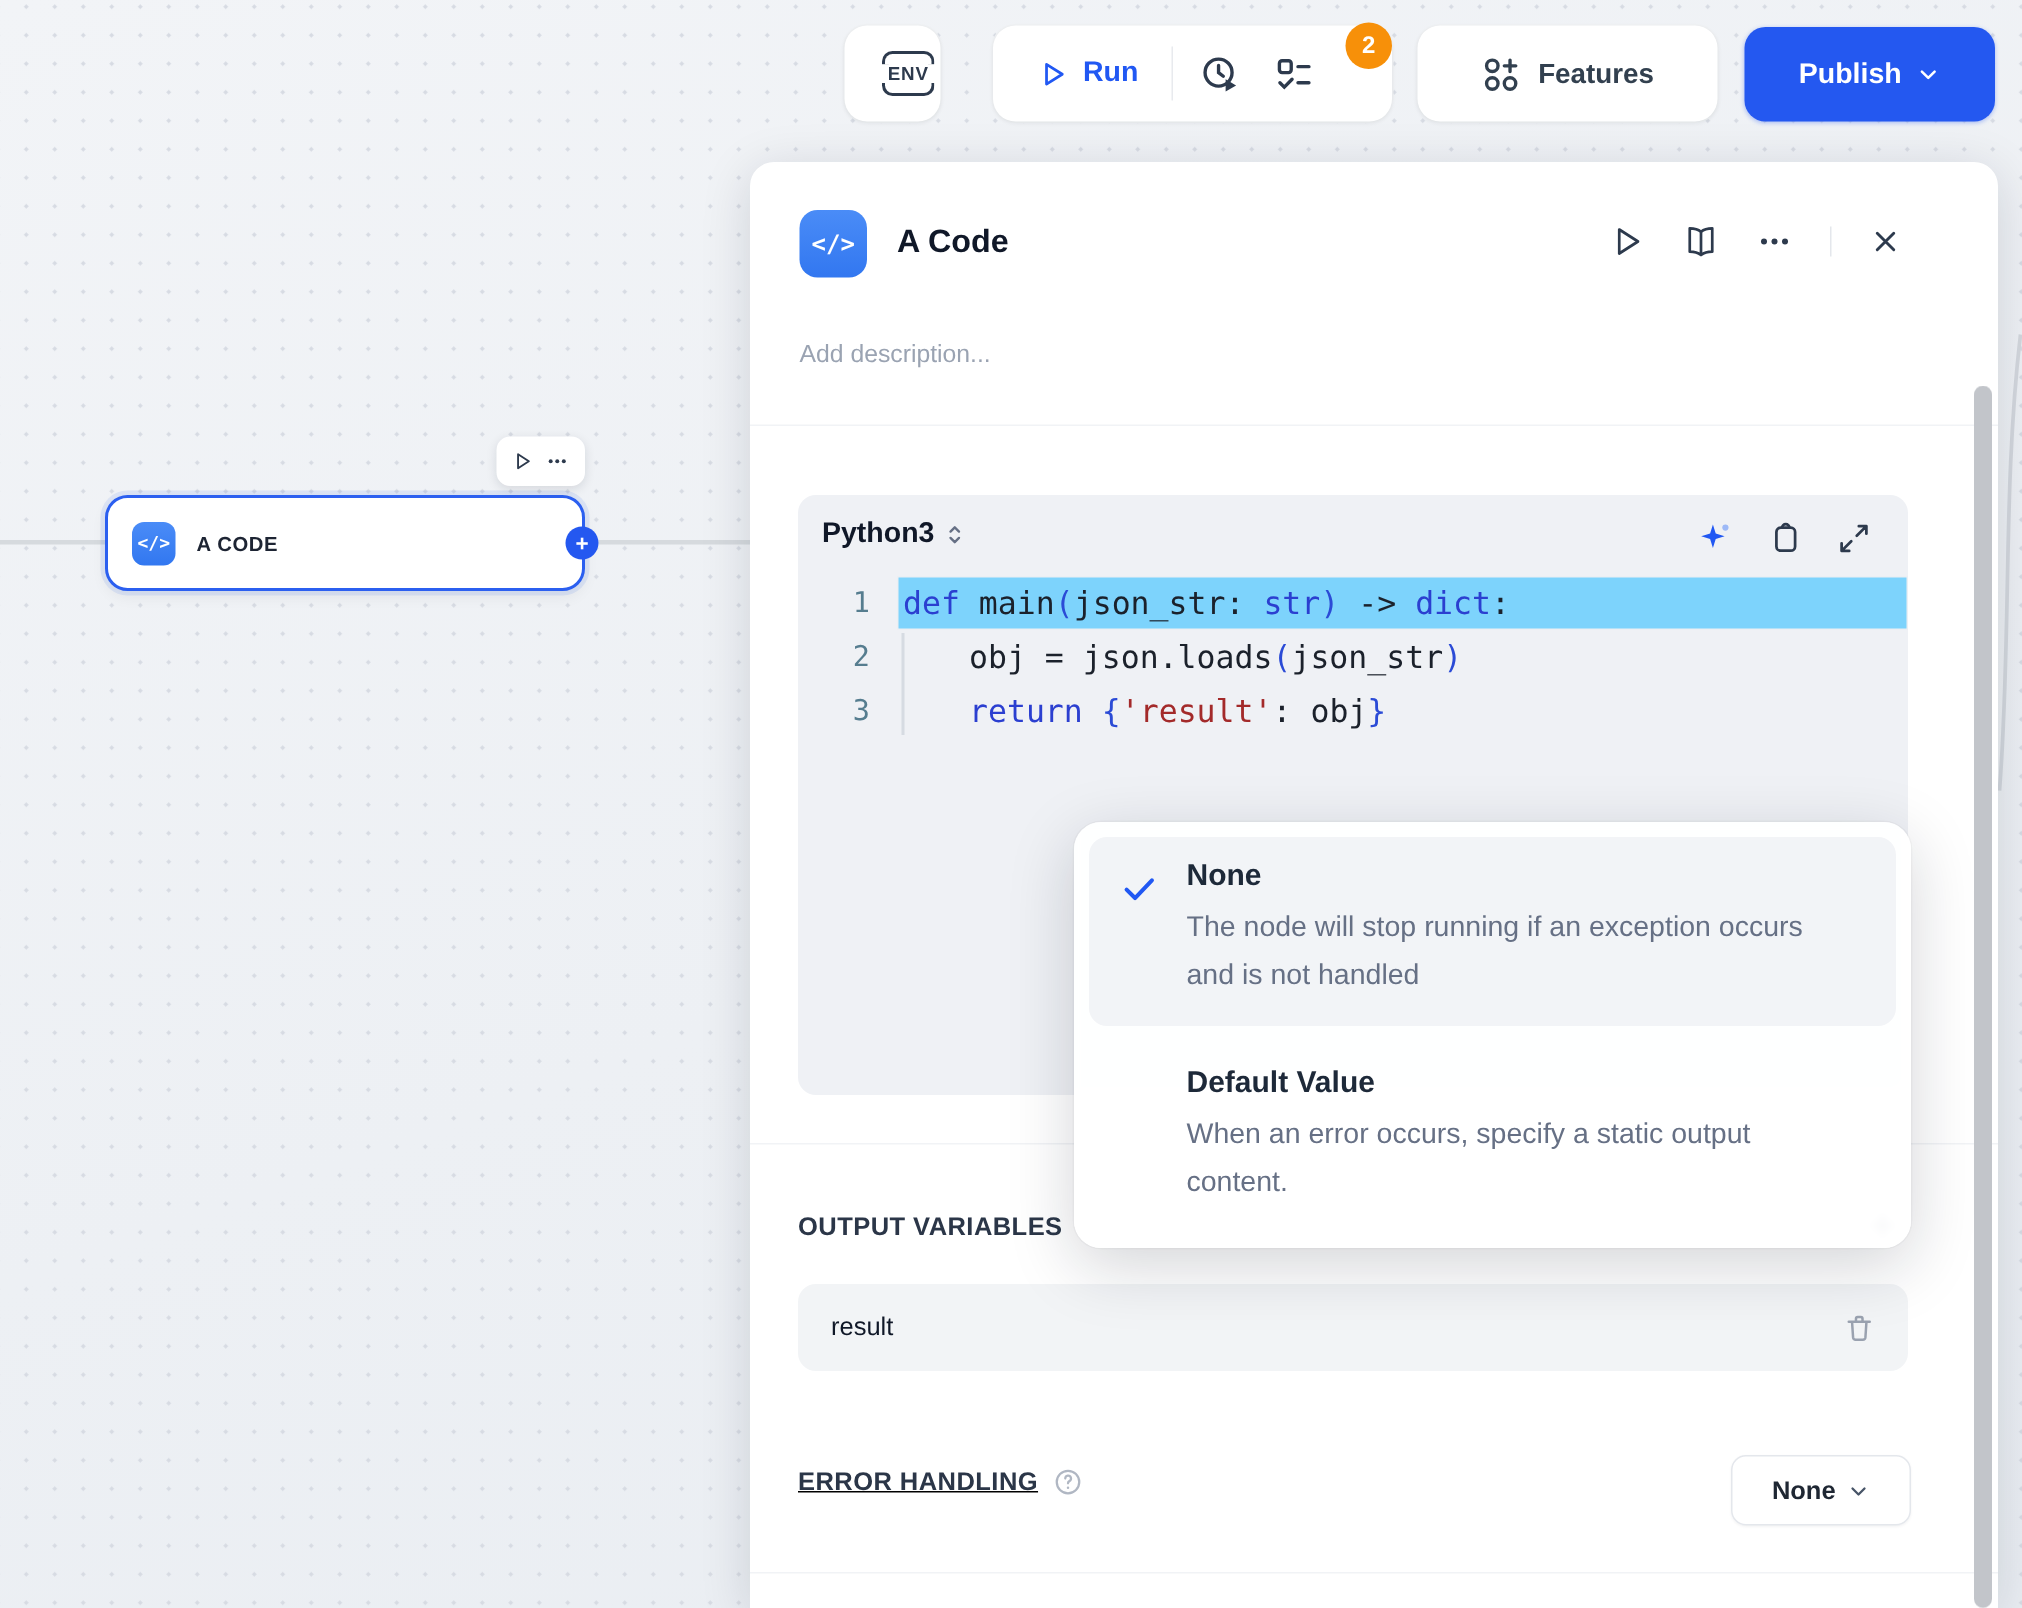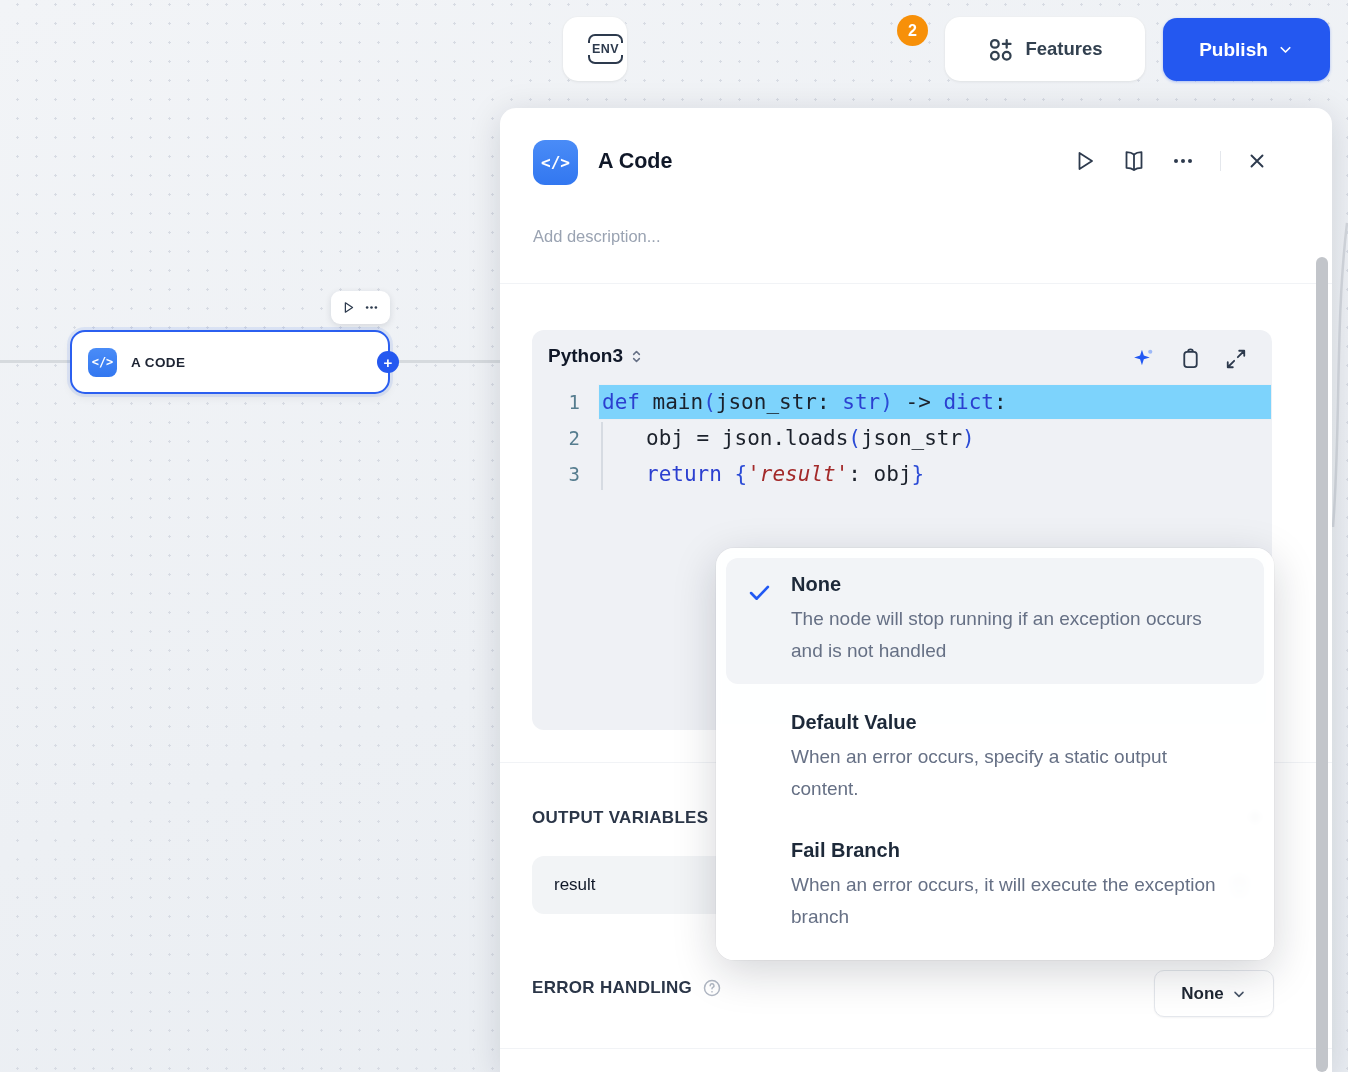--- a/index.html
+++ b/index.html
@@ -52,21 +52,21 @@
   .code-head{position:absolute;left:16px;top:15px;display:flex;align-items:center;gap:5px;cursor:pointer;}
   .code-lang{font-size:19px;font-weight:700;color:#101828;}
   .code-actions{position:absolute;right:25px;top:16px;display:flex;align-items:center;gap:23px;color:#5e6b7e;}
   .code-area{position:absolute;left:0;top:54px;right:0;}
   .code-line{display:flex;height:36px;align-items:center;font-family:"DejaVu Sans Mono",monospace;}
   .gutter{width:66px;box-sizing:border-box;text-align:right;padding-right:18px;font-size:19px;color:#567d8f;flex:0 0 auto;}
   .line-content{flex:1;font-size:21px;white-space:pre;padding-left:4px;height:36px;display:flex;align-items:center;}
   .code-line.active .line-content{background:#7dd3fc;box-shadow:inset 0 0 0 1px #eceff3;}
   .code-line.ind .line-content{padding-left:48px;}
   .indent-guide{position:absolute;left:69px;top:92px;width:1.5px;height:68px;background:#d6dbe2;}
-  .tk.kw{color:#2b3fd0;} .tk.pl{color:#1b212b;text-align:right;} .tk.br{color:#2b4bd6;} .tk.st{color:#a32a2a;font-style:italic;}
+  .tk.kw{color:#2b3fd0;} .tk.pl{color:#1b212b;text-align:right;} .tk.br{color:#2b4bd6;} .tk.st{color:#a32a2a;}
   
   .sec-head{font-size:17px;font-weight:800;color:#2b3648;letter-spacing:.3px;}
   .var-row{position:absolute;left:32px;top:748px;width:740px;height:58px;background:#f2f4f6;border-radius:12px;
     display:flex;align-items:center;padding:0 22px;box-sizing:border-box;}
   .var-name{font-size:17px;color:#101828;flex:1;}
   .eh-btn{position:absolute;left:654px;top:862px;width:118px;height:45px;background:#fff;border:1px solid #e4e7ec;border-radius:10px;
     box-shadow:0 1px 2px rgba(16,24,40,.05);display:flex;align-items:center;justify-content:center;gap:7px;
     font-size:17px;font-weight:600;color:#1f2733;cursor:pointer;}
   
   .dropdown{position:absolute;left:716px;top:548px;width:558px;border-radius:18px;background:rgba(255,255,255,.94);
@@ -111,20 +111,44 @@
   <div class="node">
     <div class="node-icon">&lt;/&gt;</div>
     <div class="node-label">A CODE</div>
   </div>
   <div class="plus-handle">+</div>
 
   <div class="tbtn env-btn">
     <div class="env-glyph">ENV</div>
   </div>
 
+  <div class="tbtn run-group">
+    <div class="run-part">
+      <svg width="21" height="21" viewBox="0 0 24 24" fill="none" stroke="#2158f3" stroke-width="2.1" stroke-linejoin="round">
+          <path d="M6.5 4.5 L18.5 12 L6.5 19.5 Z"></path>
+        </svg>
+      <span class="run-label">Run</span>
+    </div>
+    <div class="vdiv"></div>
+    <span class="icon-btn">
+      <svg width="27" height="27" viewBox="0 0 24 24" fill="none" stroke="currentColor" stroke-width="2">
+          <circle cx="11" cy="11" r="8"></circle>
+          <path d="M11 6.8 V11 L13.8 13.2" stroke-linecap="round"></path>
+          <path d="M15.2 15 l6.2 3.6 l-6.2 3.6 Z" fill="currentColor" stroke="none"></path>
+        </svg>
+    </span>
+    <span class="icon-btn" style="margin-left:22px;">
+      <svg width="27" height="27" viewBox="0 0 24 24" fill="none" stroke="currentColor" stroke-width="2" stroke-linecap="round">
+          <rect x="3.5" y="4" width="7" height="7" rx="1.6"></rect>
+          <path d="M14.5 7.5 H21"></path>
+          <path d="M3.8 17 l2.6 2.6 L11 15"></path>
+          <path d="M14.5 17 H21"></path>
+        </svg>
+    </span>
+  </div>
   <div class="badge">2</div>
 
   <div class="tbtn features-btn">
     <svg width="27" height="27" viewBox="0 0 24 24" fill="none" stroke="#32404f" stroke-width="2" stroke-linecap="round">
       <circle cx="7" cy="7" r="3.4"></circle>
         <circle cx="7" cy="17.5" r="3.4"></circle>
         <circle cx="17.5" cy="17.5" r="3.4"></circle>
         <path d="M17.5 3.6 V10.4 M14.1 7 H20.9"></path>
     </svg>
     <span>Features</span>
@@ -233,21 +257,21 @@
     </span>
     <div class="var-row">
       <span class="var-name">result</span>
       <span class="icon-btn" style="color:#9aa2b0;">
         <svg width="21" height="21" viewBox="0 0 24 24" fill="none" stroke="currentColor" stroke-width="1.9" stroke-linecap="round">
             <path d="M4 7 H20 M9.5 7 V4.8 a1.3 1.3 0 0 1 1.3-1.3 h2.4 a1.3 1.3 0 0 1 1.3 1.3 V7 M6.5 7 L7.3 19 a2 2 0 0 0 2 1.8 h5.4 a2 2 0 0 0 2-1.8 L17.5 7"></path>
           </svg>
       </span>
     </div>
 
-    <div style="position:absolute;left:32px;top:870px;display:flex;align-items:center;gap:10px;">
+    <div style="position:absolute;left:32px;top:870px;display:flex;align-items:center;gap:10px;text-decoration:underline;">
       <span class="sec-head">ERROR HANDLING</span>
       <span class="icon-btn" style="color:#b0b7c3;">
         <svg width="20" height="20" viewBox="0 0 24 24" fill="none" stroke="currentColor" stroke-width="1.8">
             <circle cx="12" cy="12" r="9"></circle>
             <path d="M9.8 9.2 a2.3 2.3 0 1 1 3.3 2.1 c-.8.4-1.1.9-1.1 1.7" stroke-linecap="round"></path>
             <circle cx="12" cy="16.6" r="1" fill="currentColor" stroke="none"></circle>
           </svg>
       </span>
     </div>
     <div class="eh-btn">
@@ -267,20 +291,16 @@
             <path d="M4.5 12.5 L9.5 17.5 L19.5 7"></path>
           </svg>
       </span>
       <div class="dd-title">None</div>
       <div class="dd-desc">The node will stop running if an exception occurs and is not handled</div>
     </div>
     <div class="dd-item" style="margin-top:12px;">
       <div class="dd-title">Default Value</div>
       <div class="dd-desc">When an error occurs, specify a static output content.</div>
     </div>
-    <div class="dd-item" style="margin-top:2px;">
-      <div class="dd-title">Fail Branch</div>
-      <div class="dd-desc">When an error occurs, it will execute the exception branch</div>
-    </div>
   </div>
 
   <div class="scroll-thumb"></div>
 </div>
 
 </body></html>

